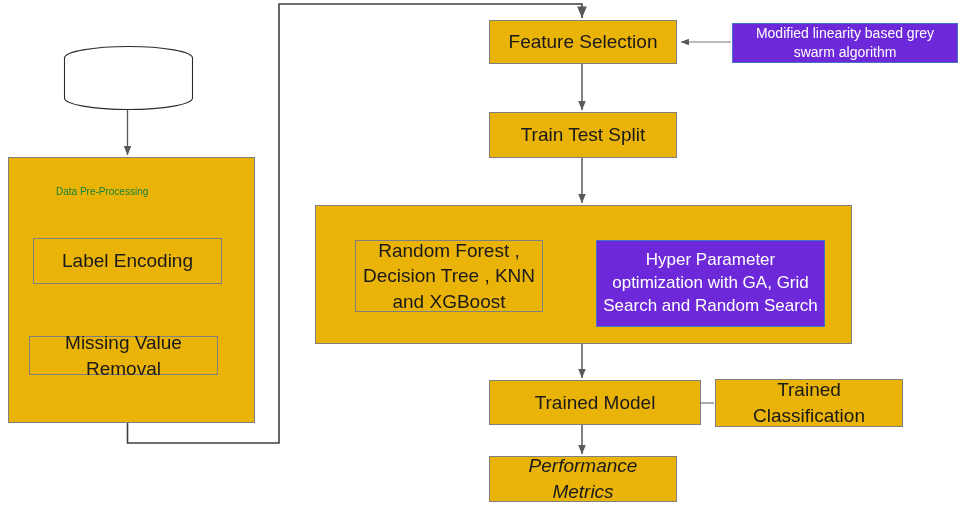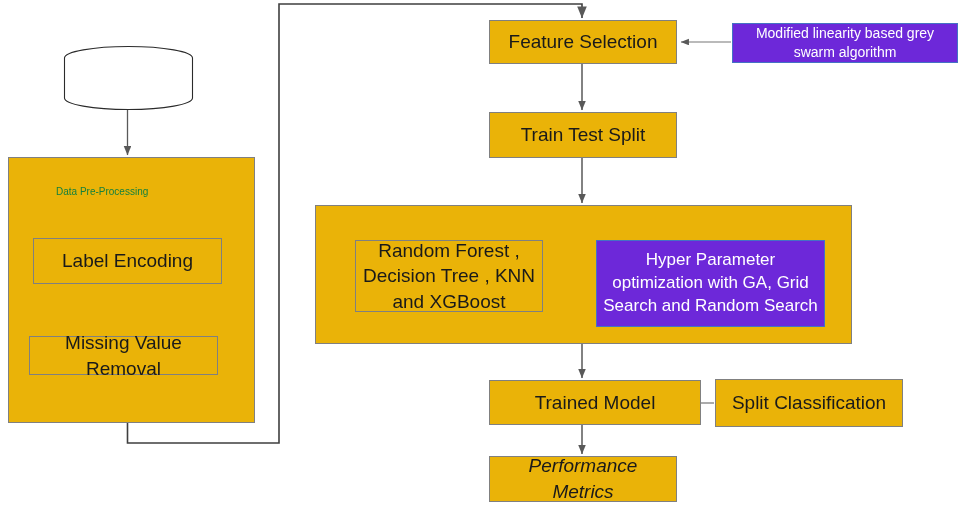--- a/index.html
+++ b/index.html
@@ -137,20 +137,20 @@
 
   <div class="node accent" style="left:596px; top:240px; width:229px; height:87px; font-size:17px;">
     <span class="lbl">Hyper Parameter optimization with GA, Grid Search and Random Search</span>
   </div>
 
   <div class="node" style="left:489px; top:380px; width:212px; height:45px;">
     <span class="lbl">Trained Model</span>
   </div>
 
   <div class="node" style="left:715px; top:379px; width:188px; height:48px;">
-    <span class="lbl">Split Classification</span>
+    <span class="lbl">Trained Classification</span>
   </div>
 
   <div class="node" style="left:489px; top:456px; width:188px; height:46px;font-style:italic;">
     <span class="lbl">Performance Metrics</span>
   </div>
 
 </div>
 
 </body></html>

